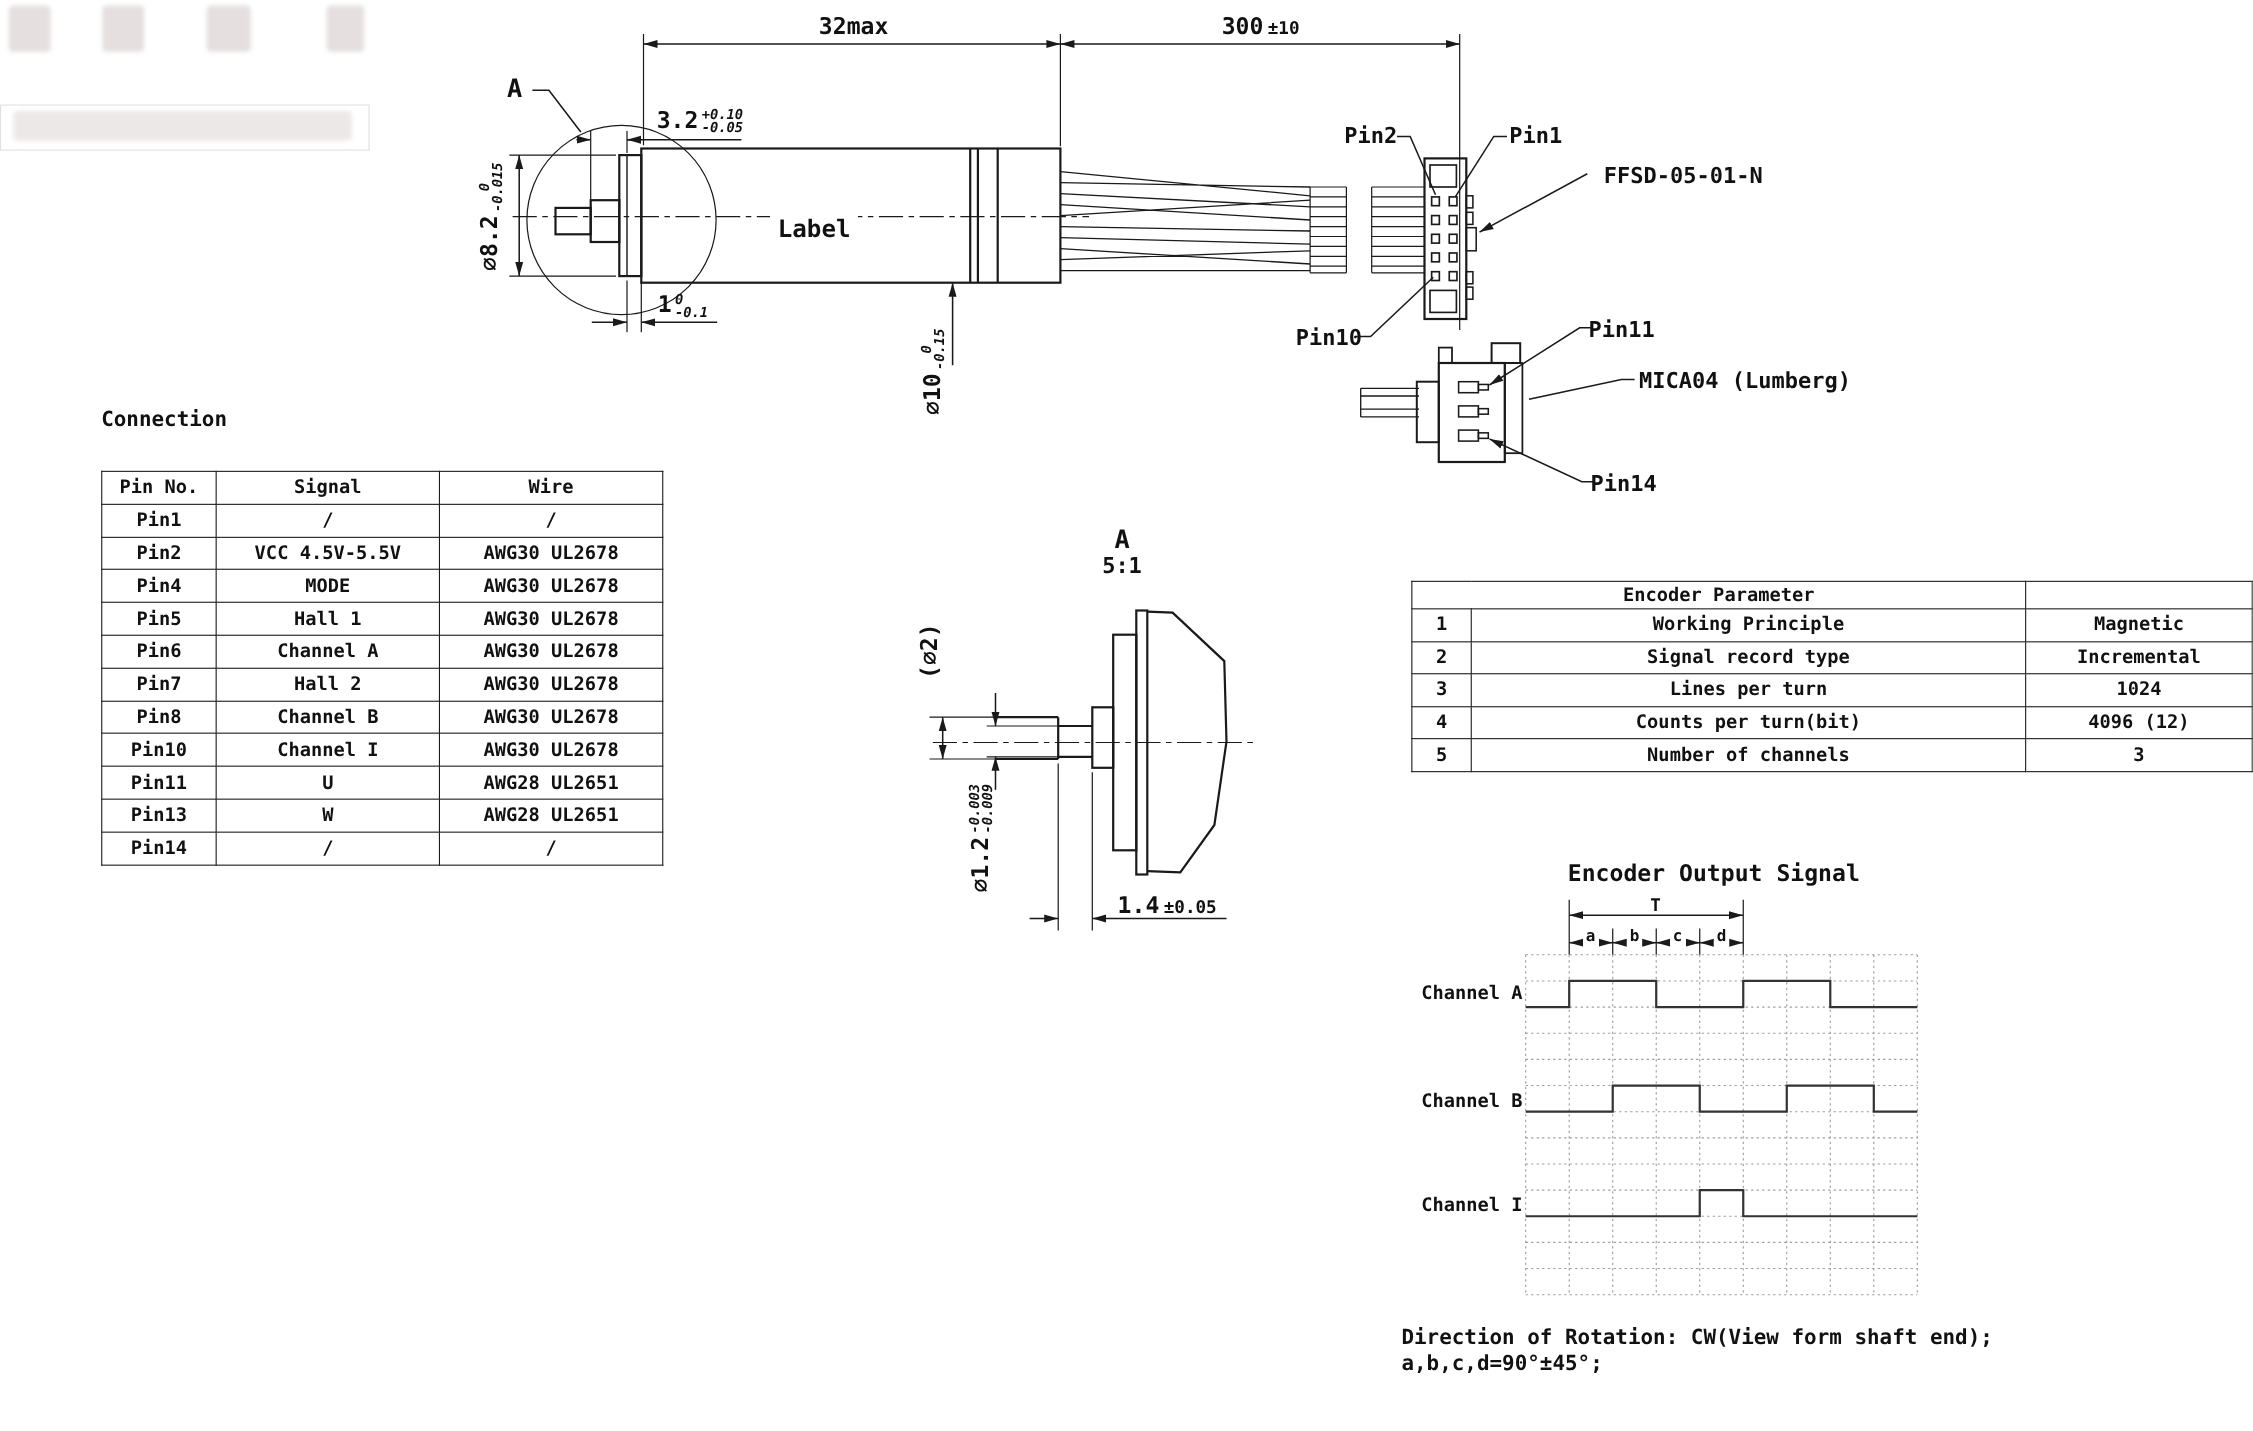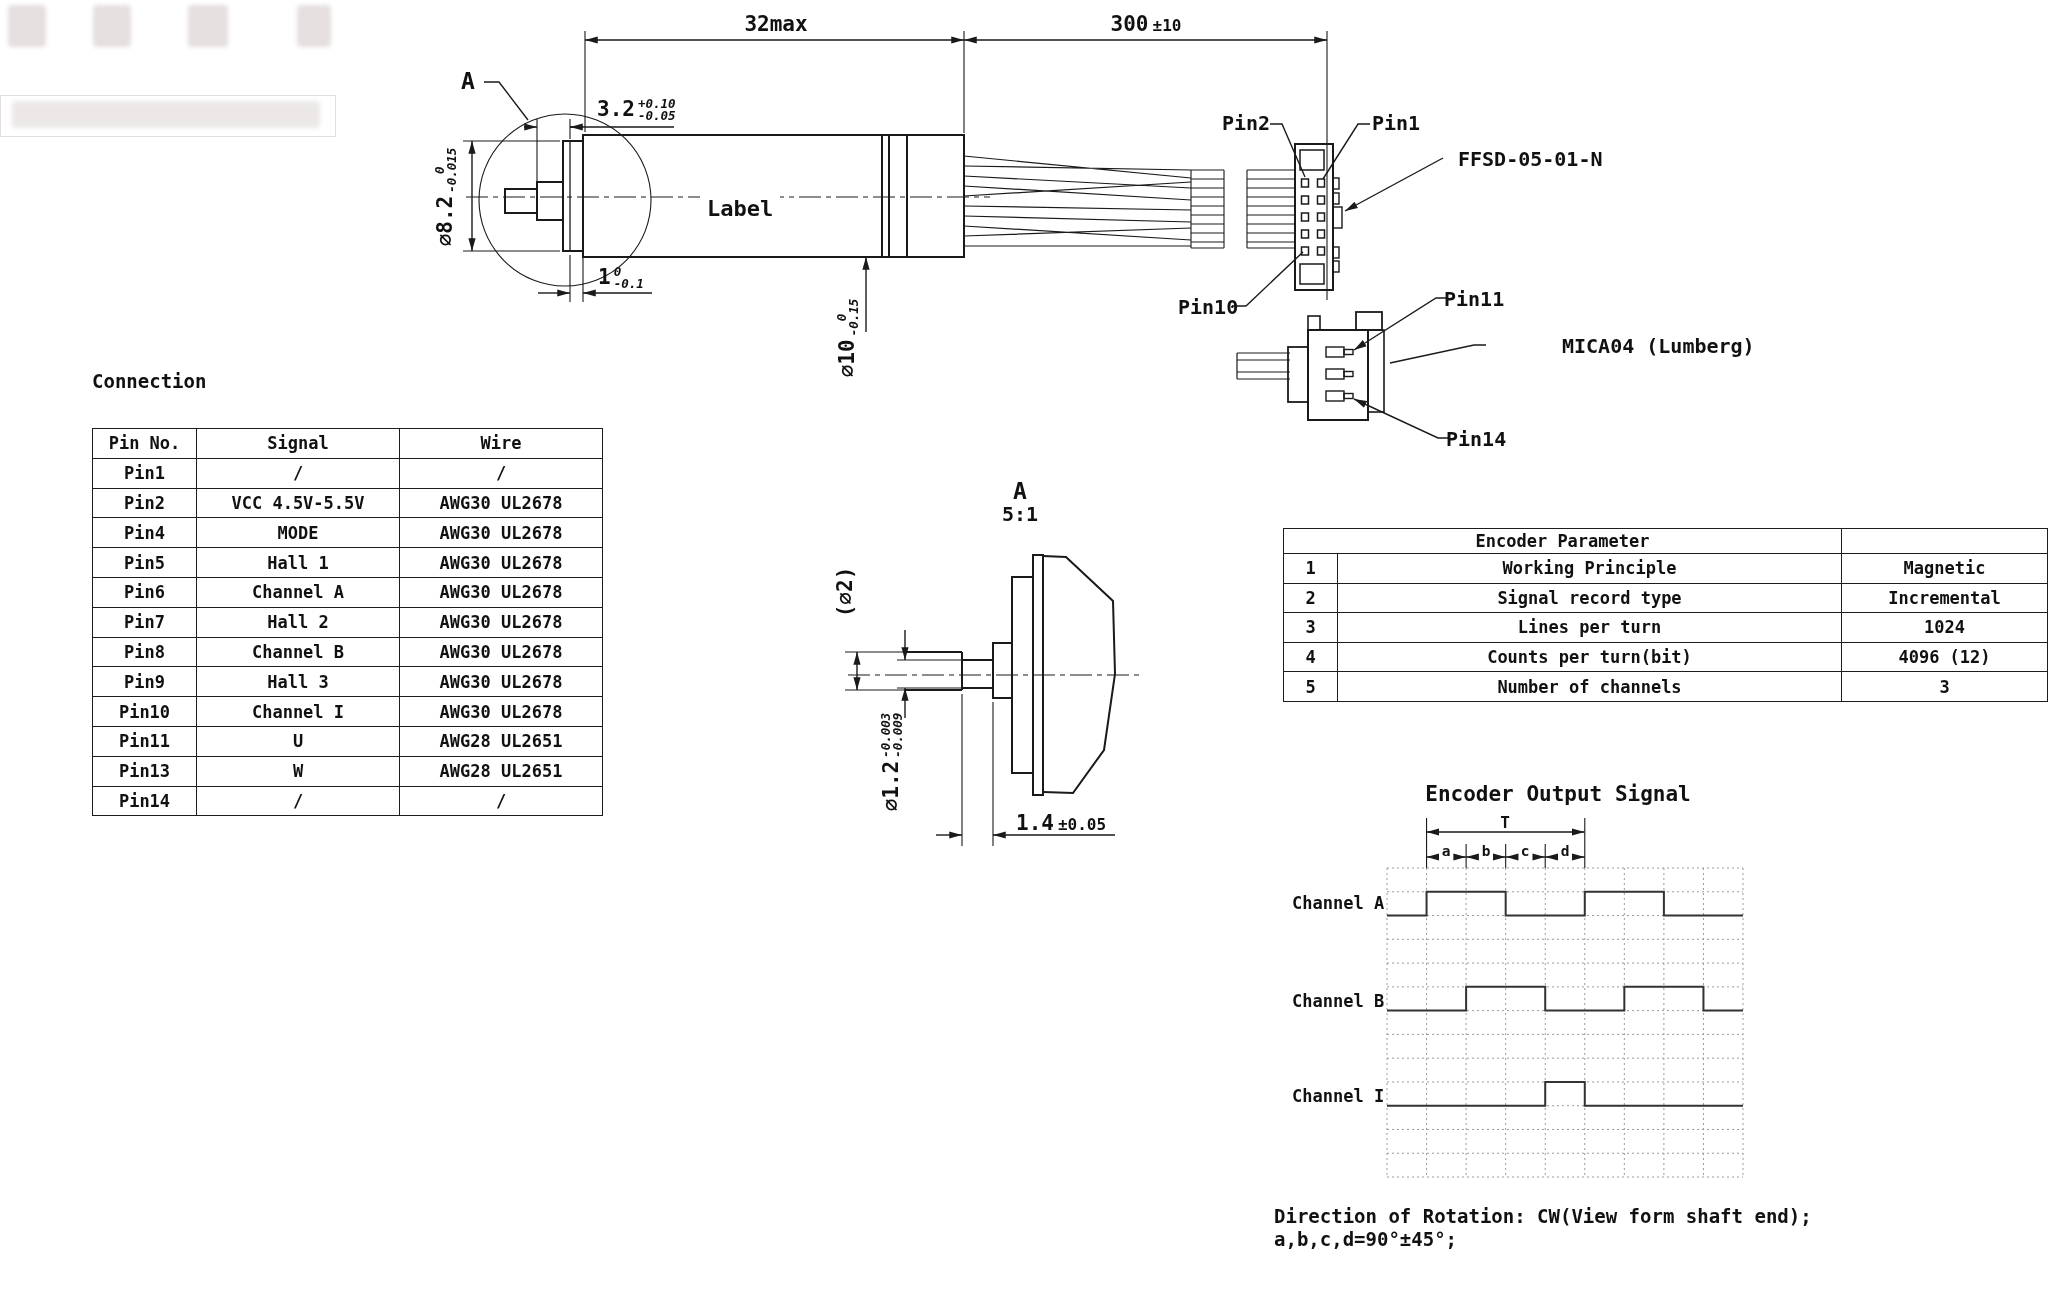--- a/index.html
+++ b/index.html
@@ -268,21 +268,21 @@
       <i>0</i>
       <i>-0.15</i>
     </span>
 </div>
 
 <div class="abs txt lbl" style="left:1222px;top:111px;">Pin2</div>
 <div class="abs txt lbl" style="left:1372px;top:111px;">Pin1</div>
 <div class="abs txt lbl" style="left:1458px;top:147px;">FFSD-05-01-N</div>
 <div class="abs txt lbl" style="left:1178px;top:295px;">Pin10</div>
 <div class="abs txt lbl" style="left:1444px;top:287px;">Pin11</div>
-<div class="abs txt lbl" style="left:1562px;top:334px;">MICA04 (Lumberg)</div>
+<div class="abs txt lbl" style="left:1490px;top:334px;">MICA04 (Lumberg)</div>
 <div class="abs txt lbl" style="left:1446px;top:427px;">Pin14</div>
 
 <div class="abs txt ctr lbl" style="left:1020px;top:478px;font-size:23px;">A</div>
 <div class="abs txt ctr lbl" style="left:1020px;top:502px;">5:1</div>
 
 <div class="abs txt rotc dimv" style="left:845px;top:592px;">(∅2)</div>
 
 <div class="abs txt rotc" style="left:893px;top:762px;">
   <span class="dimv">∅1.2</span><span class="dimtol">
       <i>-0.003</i>
@@ -336,25 +336,20 @@
         <td>Pin7</td>
         <td>Hall 2</td>
         <td>AWG30 UL2678</td>
       </tr>
   <tr>
         <td>Pin8</td>
         <td>Channel B</td>
         <td>AWG30 UL2678</td>
       </tr>
   <tr>
-        <td>Pin9</td>
-        <td>Hall 3</td>
-        <td>AWG30 UL2678</td>
-      </tr>
-  <tr>
         <td>Pin10</td>
         <td>Channel I</td>
         <td>AWG30 UL2678</td>
       </tr>
   <tr>
         <td>Pin11</td>
         <td>U</td>
         <td>AWG28 UL2651</td>
       </tr>
   <tr>

